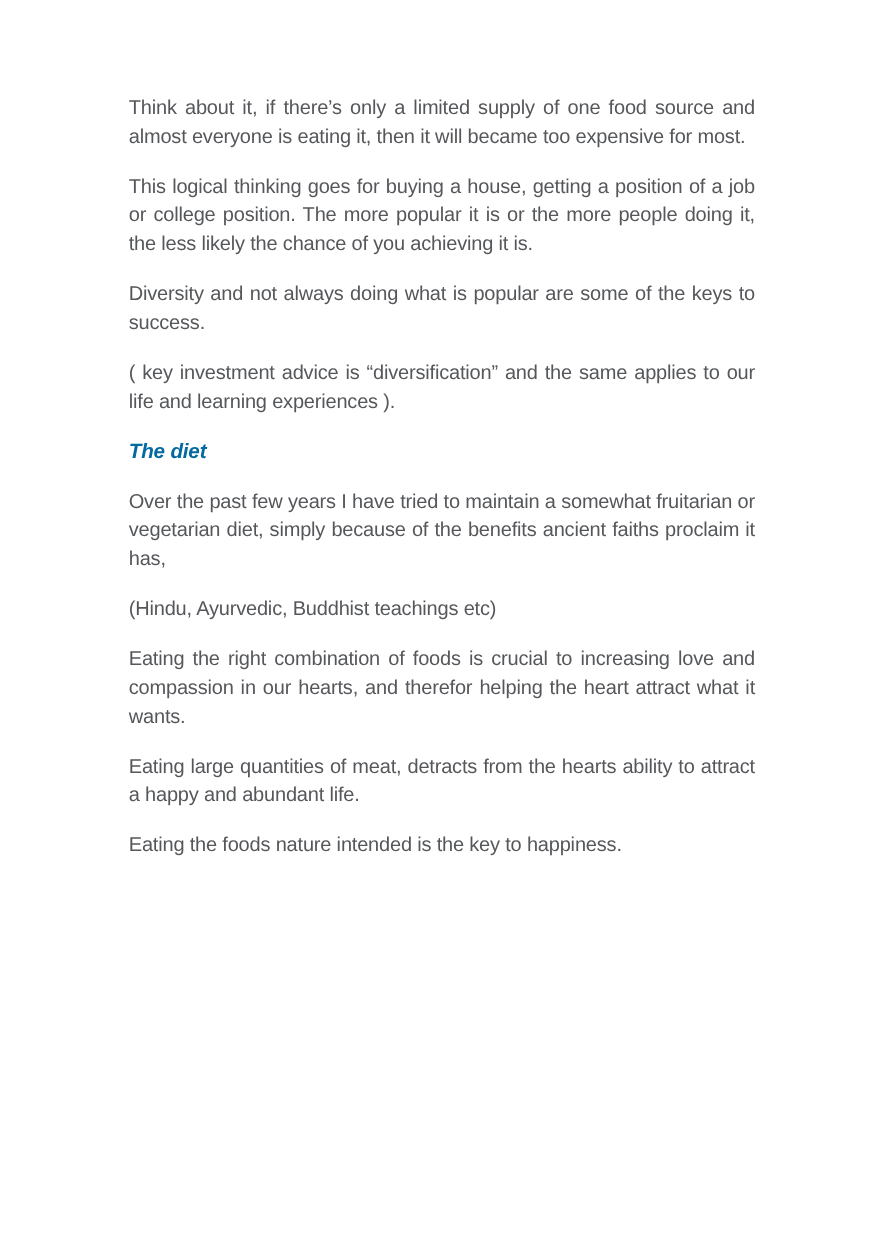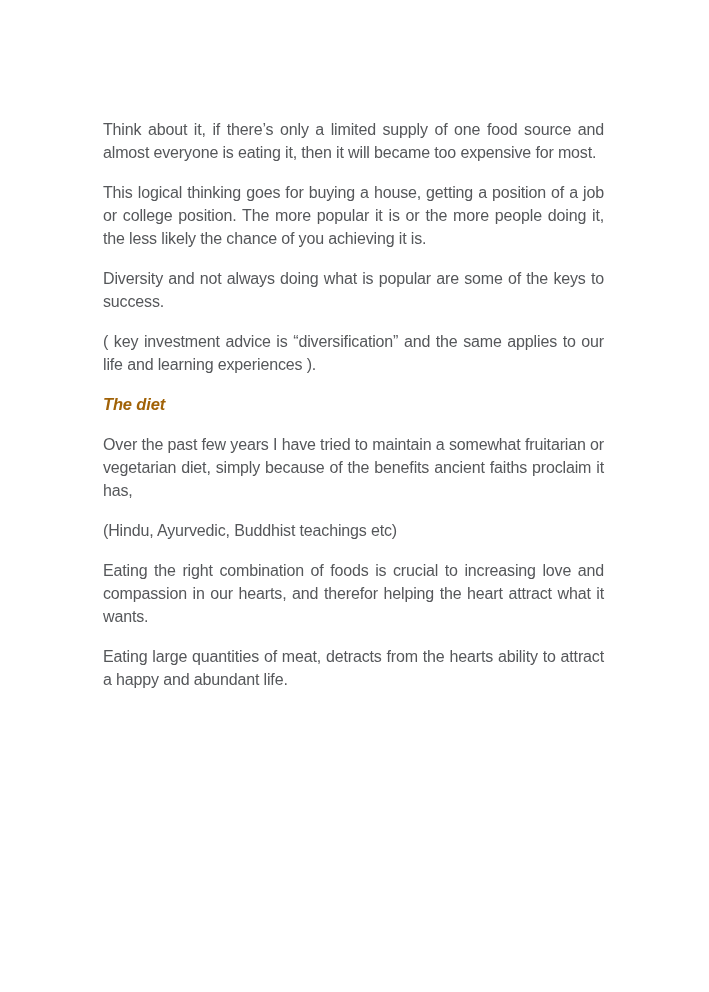--- a/index.html
+++ b/index.html
@@ -8,21 +8,20 @@
     padding: 0;
     background: #ffffff;
   }
   .page {
     position: relative;
     width: 709px;
     height: 868px;
     background: #ffffff;
     overflow: hidden;
     font-family: "Liberation Sans", sans-serif;
-    margin-top: 43px;
   }
   .content {
     position: absolute;
     left: 103px;
     top: 75px;
     width: 501px;
     color: #55575a;
     font-size: 16px;
     line-height: 23px;
     letter-spacing: -0.15px;
@@ -32,21 +31,21 @@
     margin: 0 0 17px 0;
     padding: 0;
   }
   .content h2 {
     margin: 0 0 17px 0;
     padding: 0;
     font-size: 16.5px;
     line-height: 23px;
     font-weight: bold;
     font-style: italic;
-    color: #a16207;
+    color: #0369a1;
     text-align: left;
   }
   .page-number {
     position: absolute;
     left: 0;
     top: 940px;
     width: 709px;
     text-align: center;
     font-family: "Liberation Serif", serif;
     font-size: 11px;
@@ -62,17 +61,18 @@
   <div class="content">
     <p>Think about it, if there’s only a limited supply of one food source and almost everyone is eating it, then it will became too expensive for most.</p>
     <p>This logical thinking goes for buying a house, getting a position of a job or college position. The more popular it is or the more people doing it, the less likely the chance of you achieving it is.</p>
     <p>Diversity and not always doing what is popular are some of the keys to success.</p>
     <p>( key investment advice is “diversification” and the same applies to our life and learning experiences ).</p>
     <h2>The diet</h2>
     <p>Over the past few years I have tried to maintain a somewhat fruitarian or vegetarian diet, simply because of the benefits ancient faiths proclaim it has,</p>
     <p>(Hindu, Ayurvedic, Buddhist teachings etc)</p>
     <p>Eating the right combination of foods is crucial to increasing love and compassion in our hearts, and therefor helping the heart attract what it wants.</p>
     <p>Eating large quantities of meat, detracts from the hearts ability to attract a happy and abundant life.</p>
+    <p>Eating the foods nature intended is the key to happiness.</p>
   </div>
 
   <div class="page-number">109</div>
 
 </div>
 
 </body></html>

